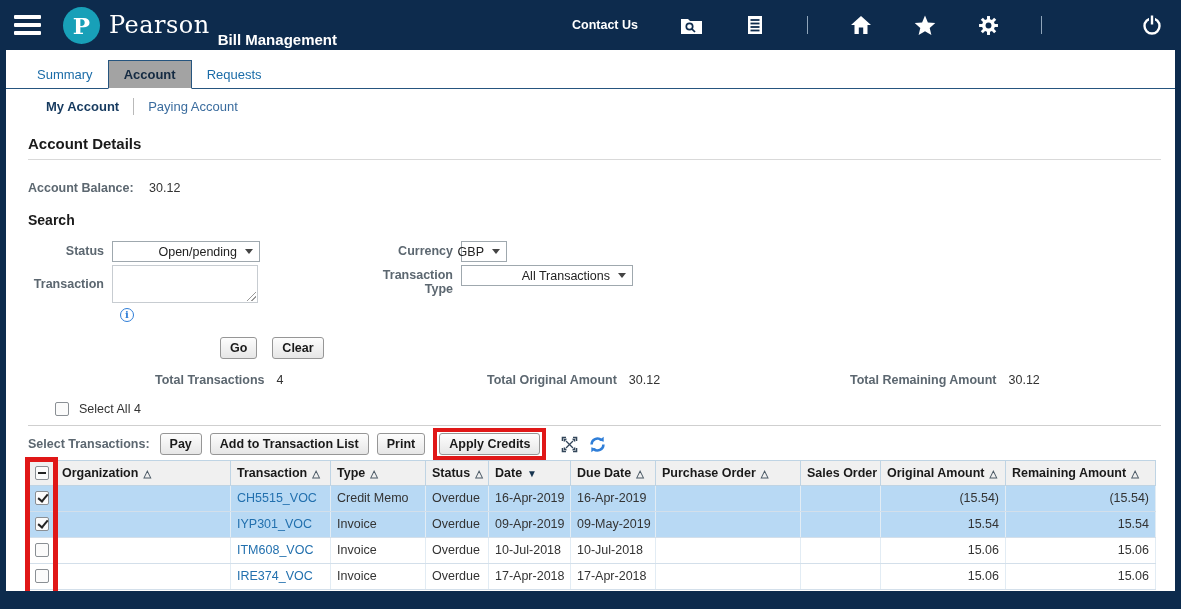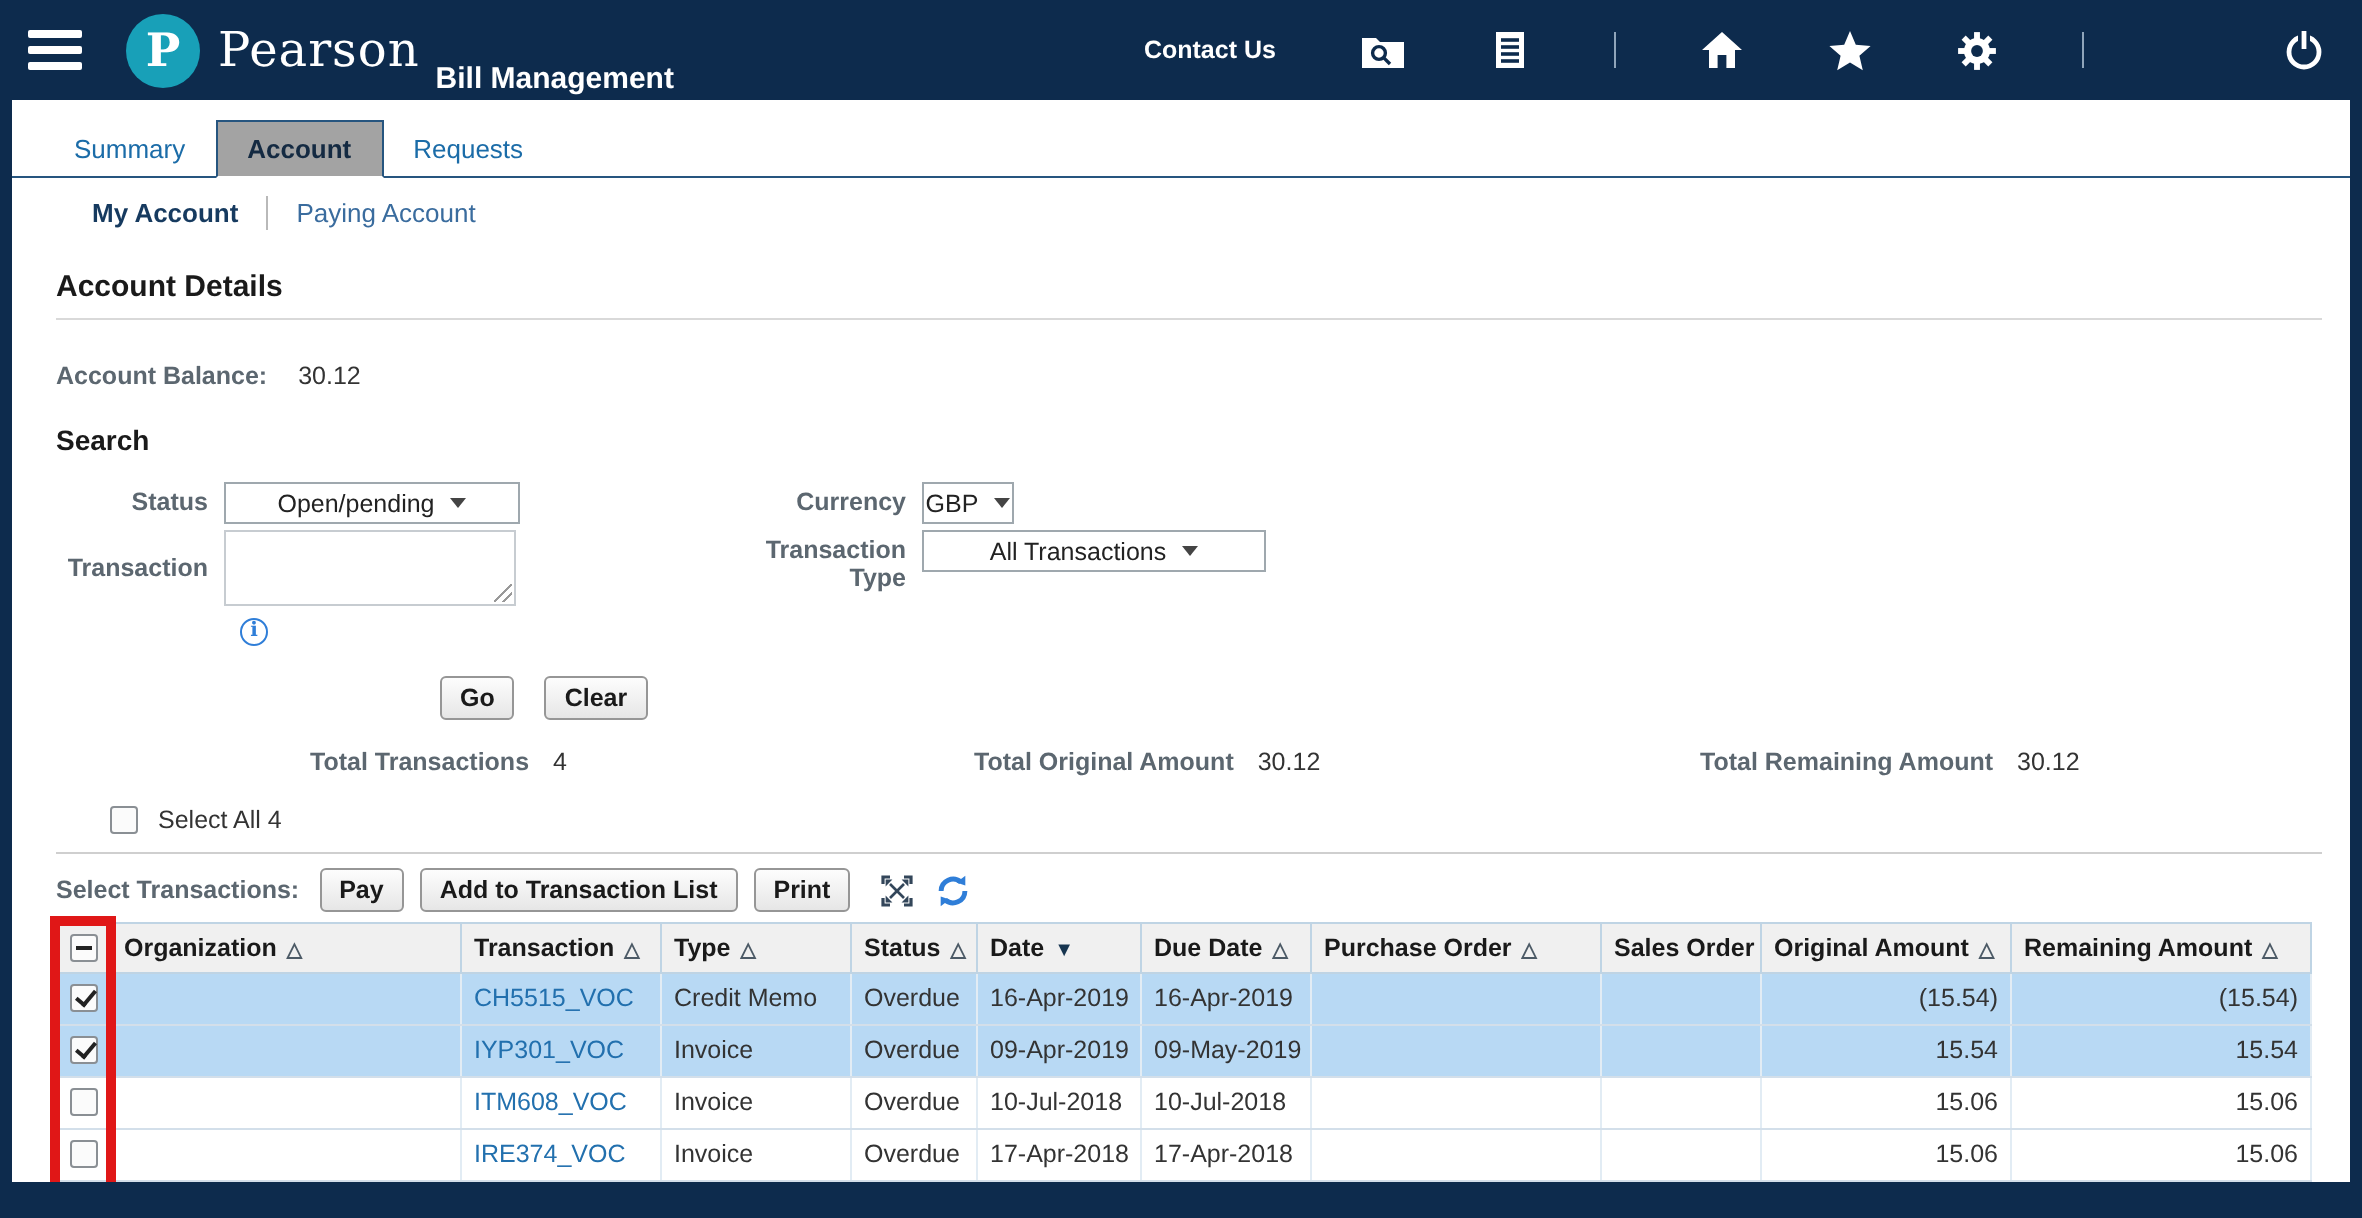--- a/index.html
+++ b/index.html
@@ -43,21 +43,21 @@
 
   h2.section-title { font-size: 14px; font-weight: bold; color: #1a1a1a; margin-top: 17px; }
 
   
   .form { margin-top: 13px; font-size: 12.5px; }
   .form-row { display: flex; align-items: flex-start; margin-bottom: 3px; }
   .fl { width: 84px; text-align: right; padding-right: 8px; font-weight: bold; color: #5c6770; padding-top: 3px; }
   .fl.mid { padding-top: 12px; }
   .fl2 { width: 109px; text-align: right; padding-right: 8px; font-weight: bold; color: #5c6770; padding-top: 3px; }
   .fgroup-l { display: flex; width: 240px; }
-  .sel { border: 1px solid #9fa8ae; background: #fff; height: 21px; display: inline-flex; align-items: center; padding: 0 6px; font-size: 12.5px; color: #222; cursor: pointer; justify-content: center; }
+  .sel { border: 1px solid #9fa8ae; background: #fff; height: 21px; display: inline-flex; align-items: center; padding: 0 6px; font-size: 12.5px; color: #222; cursor: pointer; justify-content: flex-end; }
   .sel .car { width: 0; height: 0; border-left: 4px solid transparent; border-right: 4px solid transparent; border-top: 5px solid #444; margin-left: 8px; }
   .sel-status { width: 148px; }
   .sel-currency { width: 46px; }
   .sel-ttype { width: 172px; }
   .txta { width: 146px; height: 38px; border: 1px solid #c7ccd1; background: #fff; position: relative; }
   .txta .rz { position: absolute; right: 1px; bottom: 1px; width: 9px; height: 9px; cursor: se-resize;
               background: linear-gradient(135deg, transparent 45%, #999 45%, #999 55%, transparent 55%, transparent 70%, #999 70%, #999 80%, transparent 80%); }
   .info-row { margin: 4px 0 0 92px; }
   .info-icon { display: inline-flex; width: 14px; height: 14px; border: 1.5px solid #2f7ed8; border-radius: 50%; color: #2f7ed8;
                align-items: center; justify-content: center; font-family: "DejaVu Serif", serif; font-size: 10px; font-weight: bold; cursor: pointer; }
@@ -249,20 +249,23 @@
       <div class="selectall-row">
         <span class="cb"></span>
         <span>Select All 4</span>
       </div>
 
       <div class="toolbar">
         <span class="lbl">Select Transactions:</span>
         <button class="btn">Pay</button>
         <button class="btn">Add to Transaction List</button>
         <button class="btn">Print</button>
+        <span class="red-wrap">
+          <button class="btn">Apply Credits</button>
+        </span>
         <span class="tb-icons">
           <span class="nav-ic">
             <svg width="17" height="17" viewBox="0 0 17 17">
               <g stroke="#33465a" stroke-width="1.6" fill="none">
                 <path d="M1.5 5 V1.5 H5"></path>
                   <path d="M12 1.5 H15.5 V5"></path>
                   <path d="M15.5 12 V15.5 H12"></path>
                   <path d="M5 15.5 H1.5 V12"></path>
               </g>
               <g stroke="#33465a" stroke-width="1.3">

